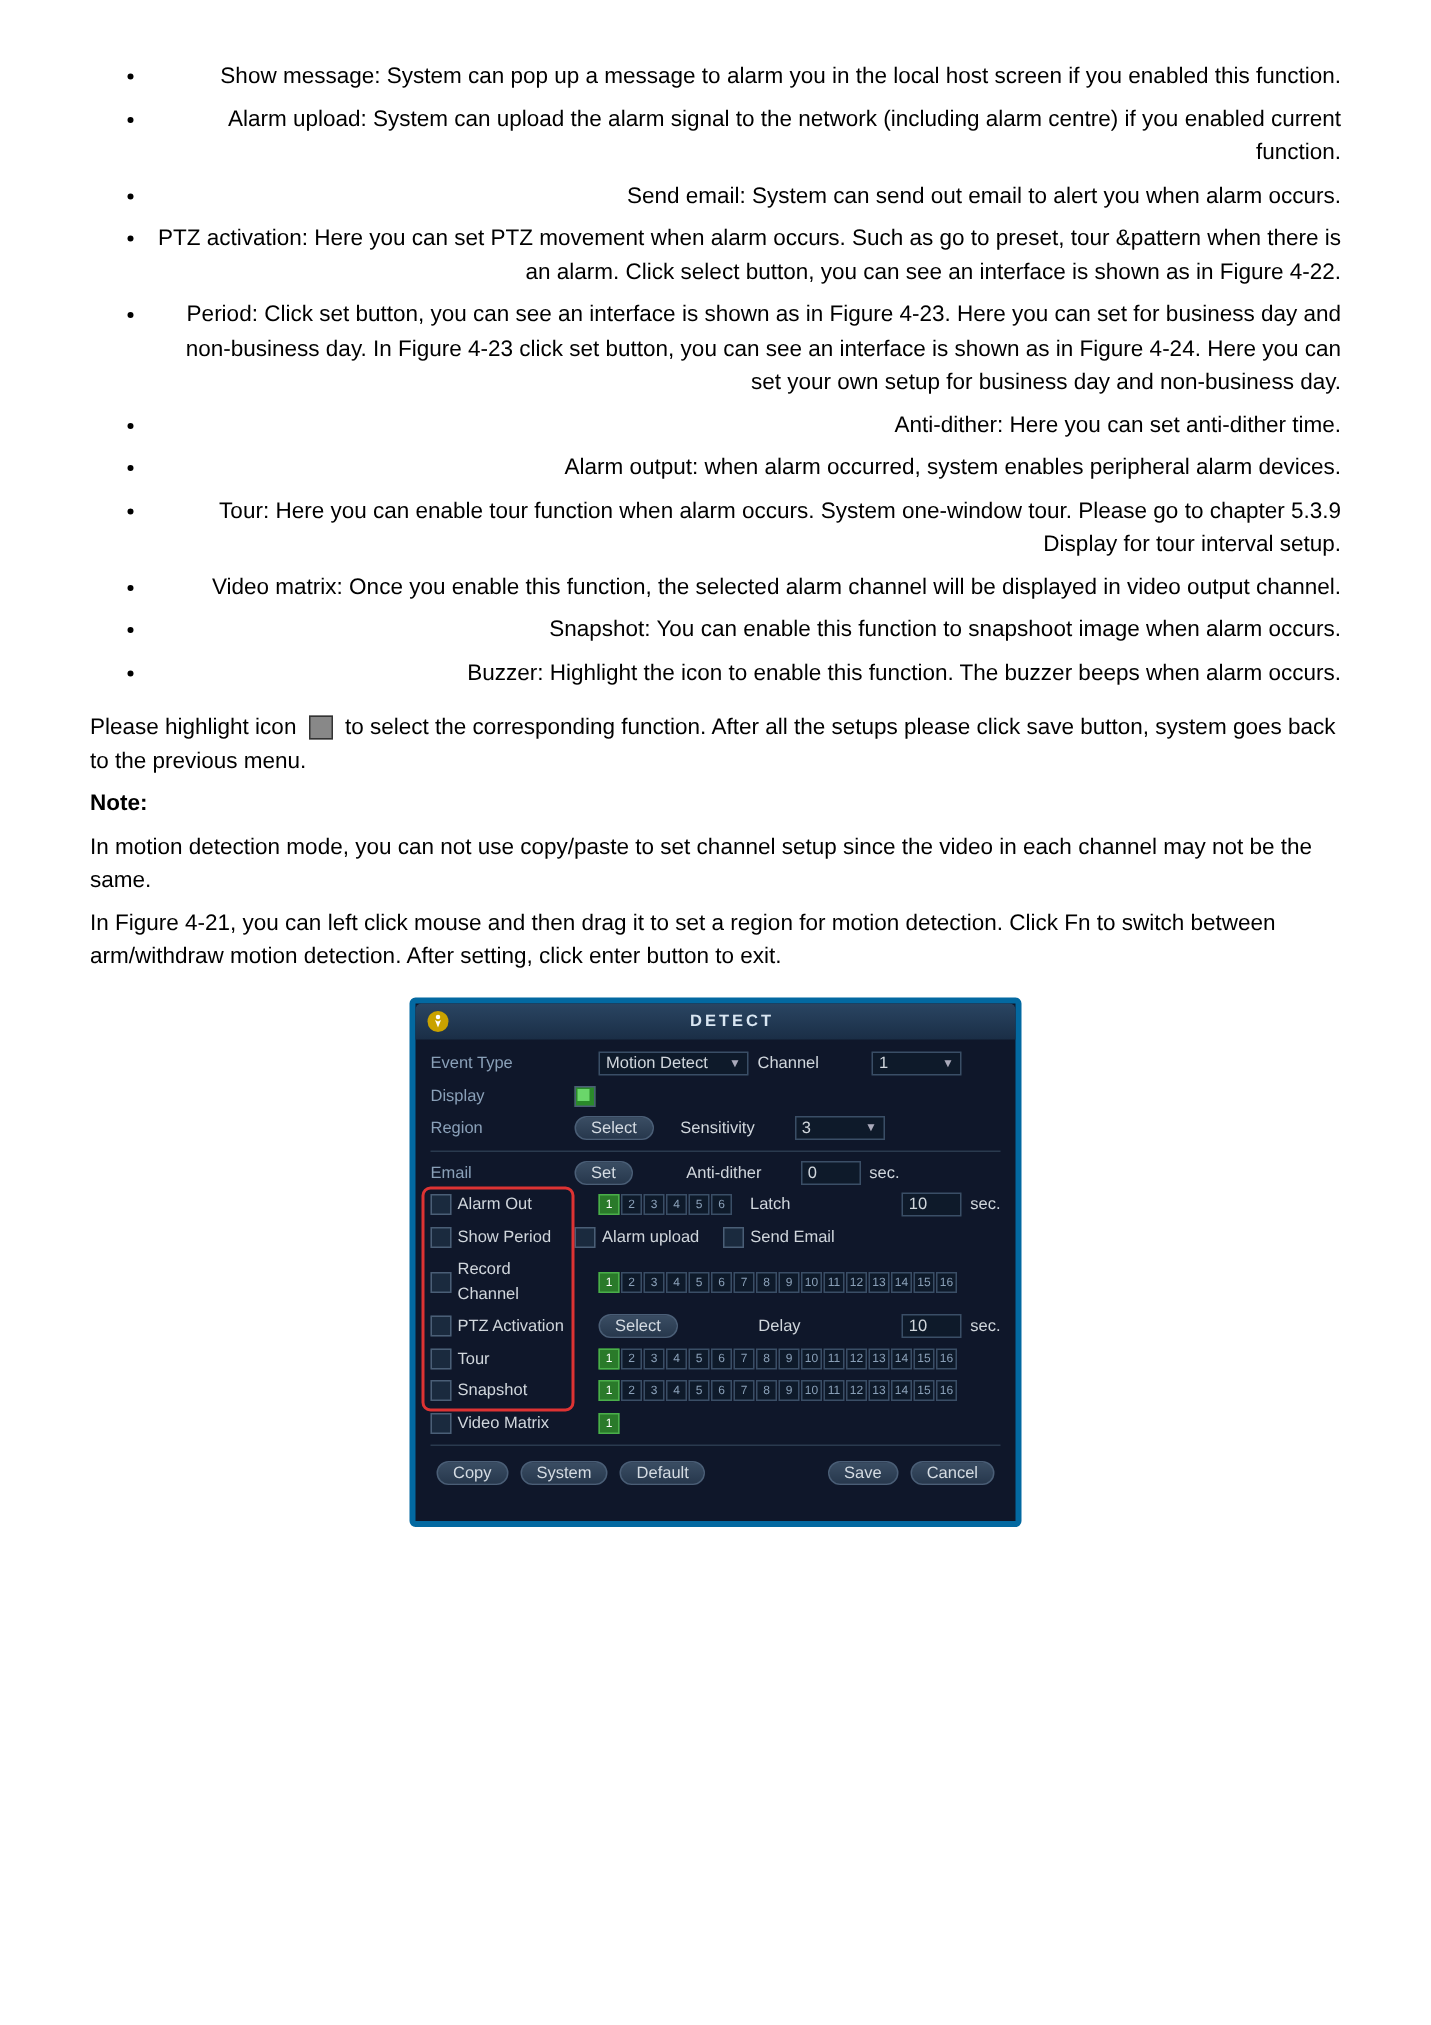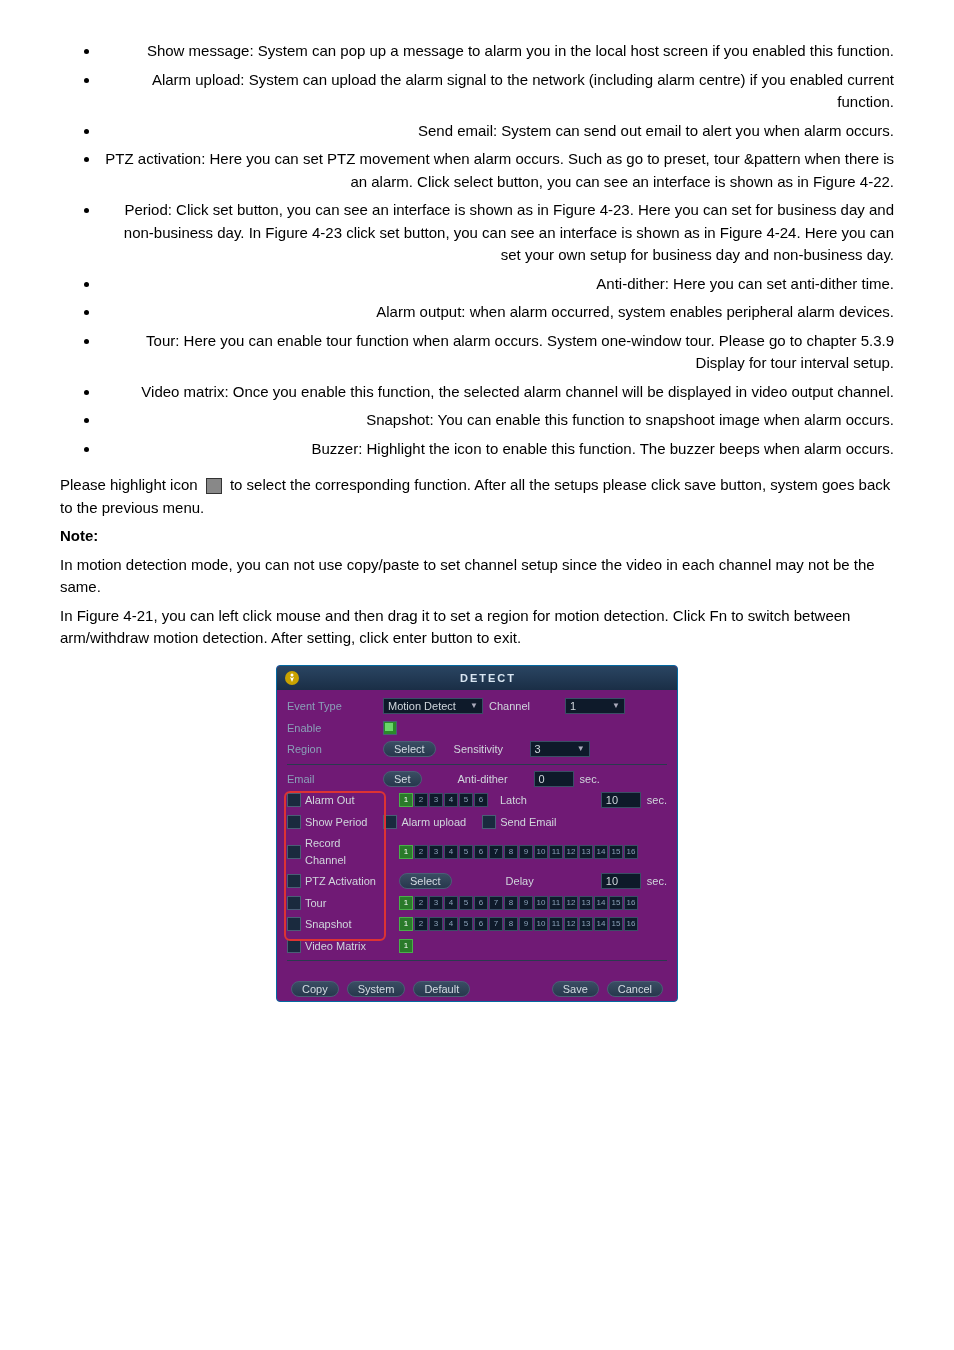--- a/index.html
+++ b/index.html
@@ -37,24 +37,24 @@
     vertical-align: middle;
     margin: 0 4px;
   }
   .screenshot-wrap {
     text-align: center;
     margin-top: 15px;
   }
   .detect-dialog {
     display: inline-block;
     width: 400px;
-    background: #701a75;
+    background: #0f172a;
     color: #c0c8d0;
     font-size: 11px;
-    border: 1px solid #0369a1;
+    border: 4px solid #0369a1;
     text-align: left;
     border-radius: 4px;
   }
   .detect-title {
     background: linear-gradient(#2a4562, #1a2e46);
     color: #d9e6f2;
     padding: 4px 8px;
     font-weight: bold;
     display: flex;
     align-items: center;
@@ -71,21 +71,21 @@
     justify-content: center;
     margin-right: 8px;
     color: #fff;
   }
   .detect-title .title-text {
     flex: 1;
     text-align: center;
     letter-spacing: 2px;
   }
   .detect-body {
-    padding: 8px 10px 4px 10px;
+    padding: 8px 10px 24px 10px;
   }
   .row {
     display: flex;
     align-items: center;
     margin-bottom: 5px;
     gap: 6px;
   }
   .label {
     width: 90px;
     color: #8aa0b8;
@@ -104,21 +104,21 @@
     display: inline-flex;
     align-items: center;
   }
   .select-box {
     justify-content: space-between;
   }
   .select-box .arrow {
     font-size: 8px;
     color: #aab;
   }
-  .w100 { width: 100px; }
+  .w100 { width: 100px; margin-left: 16px; }
   .w60 { width: 60px; }
   .w40 { width: 40px; }
   .btn {
     background: linear-gradient(#3a4d63, #27384d);
     border: 1px solid #4a5e76;
     color: #d4dbe2;
     font-size: 11px;
     padding: 1px 10px;
     border-radius: 8px;
     height: 16px;
@@ -173,21 +173,21 @@
     border-color: #4aaf4a;
   }
   hr.sep {
     border: none;
     border-top: 1px solid #2a3a4e;
     margin: 6px 0;
   }
   .footer-btns {
     display: flex;
     justify-content: space-between;
-    margin-top: 20px;
+    margin-top: 10px;
     padding: 0 4px;
   }
   .footer-btns .left, .footer-btns .right {
     display: flex;
     gap: 8px;
   }
   .detect-wrap {
     position: relative;
     display: inline-block;
   }
@@ -246,21 +246,21 @@
               <span>Motion Detect</span>
               <span class="arrow">▼</span>
             </span>
           <span class="label-white" style="width:70px">Channel</span>
           <span class="select-box w60">
               <span>1</span>
               <span class="arrow">▼</span>
             </span>
         </div>
         <div class="row">
-          <span class="label">Enable</span>
+          <span class="label">Display</span>
           <span class="chk on"></span>
         </div>
         <div class="row">
           <span class="label">Region</span>
           <span class="btn">Select</span>
           <span class="label-white" style="width:70px;margin-left:12px">Sensitivity</span>
           <span class="select-box w60">
               <span>3</span>
               <span class="arrow">▼</span>
             </span>

